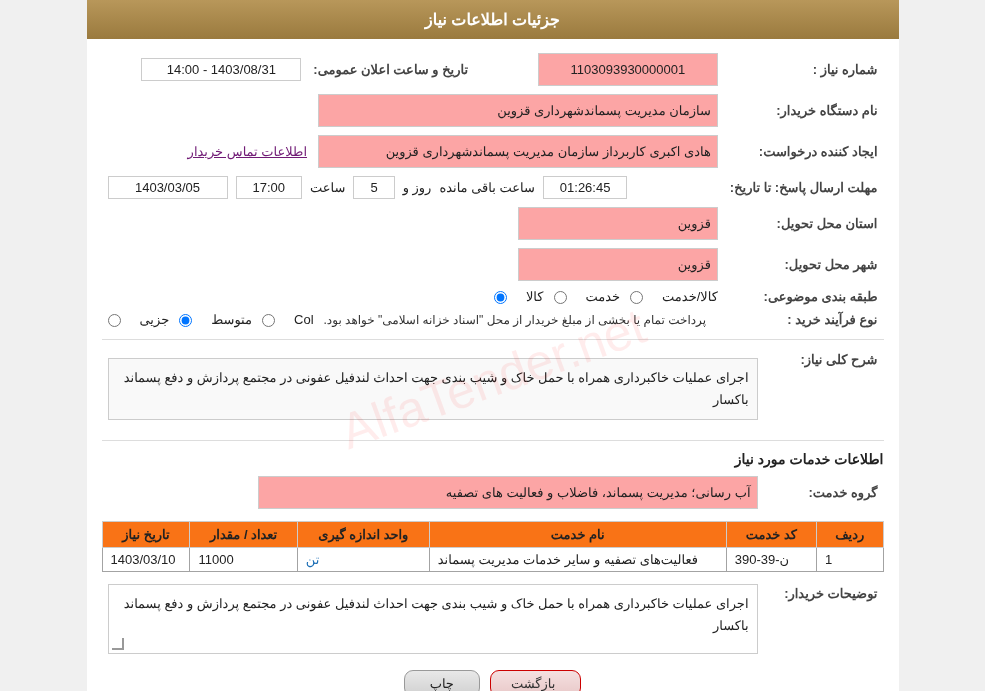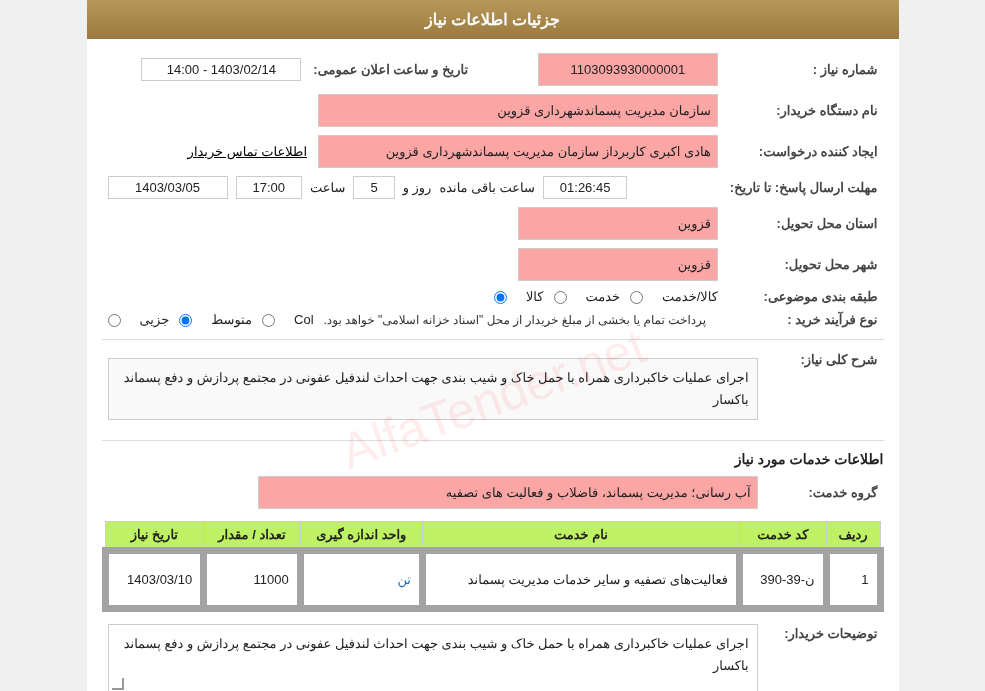--- a/index.html
+++ b/index.html
@@ -62,21 +62,21 @@
     }
     .date-box {
       border: 1px solid #ccc;
       background: #fff;
       padding: 3px 6px;
       display: inline-block;
       min-width: 160px;
       text-align: center;
     }
     .link-style {
-      color: #000000;
+      color: #701a75;
       cursor: pointer;
       text-decoration: underline;
     }
     .section-divider {
       border: none;
       border-top: 1px solid #ddd;
       margin: 6px 0;
     }
     .radio-group {
       display: flex;
@@ -107,30 +107,30 @@
       color: #222;
       margin: 10px 0 5px 0;
       text-align: right;
     }
     .services-table {
       width: 100%;
       border-collapse: collapse;
       margin-bottom: 8px;
     }
     .services-table th {
-      background: #bef264;
-      border: 1px solid #ccc;
-      padding: 5px 9px;
+      background: #f97316;
+      border: 1px solid #ccc;
+      padding: 5px 16px;
       text-align: center;
       font-weight: bold;
     }
     .services-table td {
-      border: 7px solid #a3a3a3;
-      padding: 18px 8px;
-      text-align: right;
+      border: 1px solid #a3a3a3;
+      padding: 4px 8px;
+      text-align: left;
     }
     .services-table tr:nth-child(even) {
       background: #f9f9f9;
     }
     .buyer-desc-box {
       border: 1px solid #ccc;
       background: #fff;
       padding: 8px;
       min-height: 70px;
       text-align: right;
@@ -216,21 +216,21 @@
       <tbody>
           <tr>
 
         <td class="label-cell">شماره نیاز :</td>
         <td class="value-cell">
           <span class="input-box input-box-narrow" style="min-width:180px;text-align:center;">1103093930000001</span>
         </td>
         <td style="width:20px;"></td>
         <td class="label-cell">تاریخ و ساعت اعلان عمومی:</td>
         <td class="value-cell">
-          <span class="date-box">1403/02/14 - 14:00</span>
+          <span class="date-box">1403/08/31 - 14:00</span>
         </td>
       </tr>
       <tr>
         <td class="label-cell">نام دستگاه خریدار:</td>
         <td class="value-cell" colspan="4">
           <span class="input-box input-box-wide" style="min-width:400px;">سازمان مدیریت پسماندشهرداری قزوین</span>
         </td>
       </tr>
       <tr>
         <td class="label-cell">ایجاد کننده درخواست:</td>

